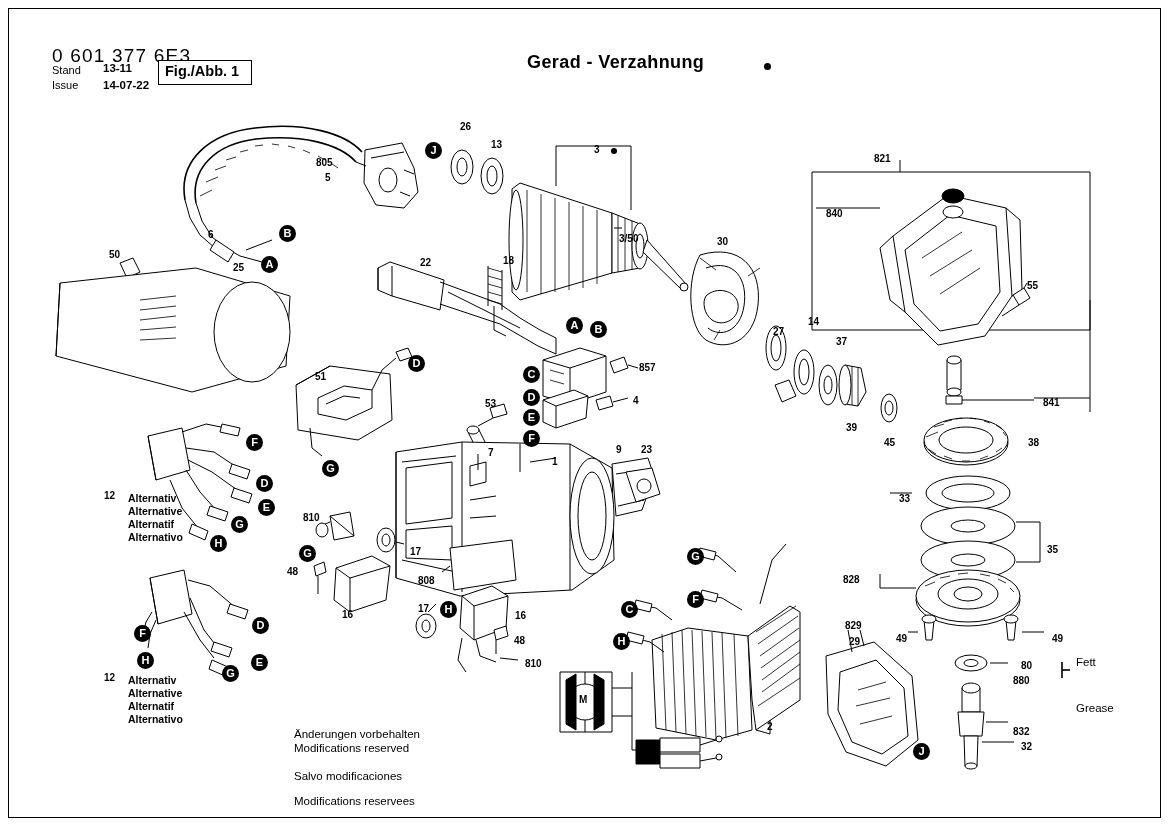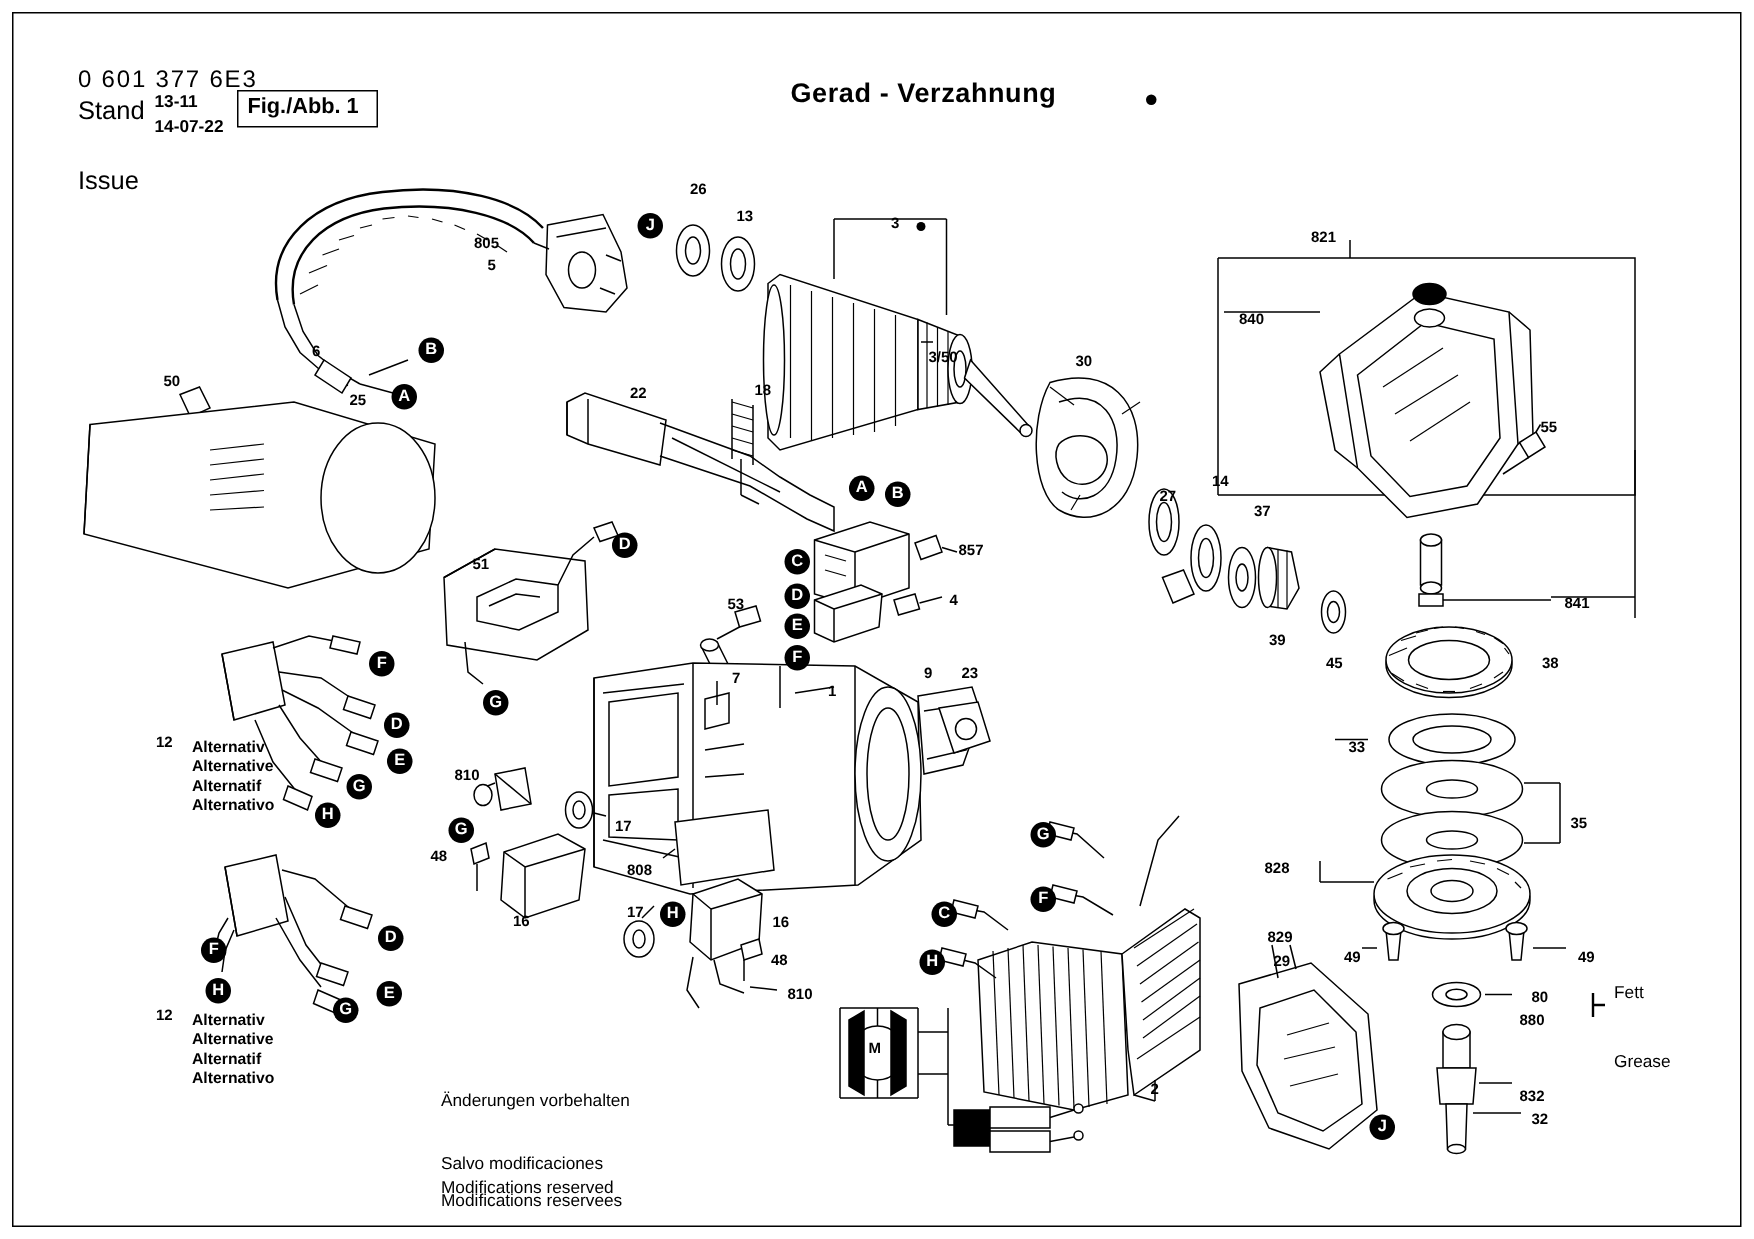--- a/index.html
+++ b/index.html
@@ -26,25 +26,25 @@
     height: 810px;
     border: 1.5px solid #000;
     box-sizing: border-box;
   }
   .txt {
     position: absolute;
     white-space: pre;
     line-height: 1.12;
   }
   .hdr-num {
-    font-size: 16px;
+    font-size: 19px;
     letter-spacing: 1.2px;
   }
   .hdr-small {
-    font-size: 17px;
+    font-size: 11px;
   }
   .hdr-small-b {
     font-size: 11.5px;
     font-weight: bold;
   }
   .fig-box {
     position: absolute;
     border: 1.8px solid #000;
     background: #fff;
     font-weight: bold;
@@ -120,21 +120,21 @@
   .filld { fill: #000; stroke: #000; stroke-width: 1; }
 </style>
 </head>
 <body>
 
 <div id="page">
   <div class="frame"></div>
 
   <div class="txt hdr-num" style="left:52px; top:45px;">0 601 377 6E3</div>
   <div class="txt hdr-small" style="left:52px; top:64px;">Stand</div>
-  <div class="txt hdr-small" style="left:52px; top:79px;margin-top:32px;">Issue</div>
+  <div class="txt hdr-small" style="left:52px; top:79px;">Issue</div>
   <div class="txt hdr-small-b" style="left:103px; top:62px;">13-11</div>
   <div class="txt hdr-small-b" style="left:103px; top:79px;">14-07-22</div>
   <div class="fig-box" style="left:158px; top:60px; width:94px; height:25px;">Fig./Abb. 1</div>
 
   <div class="title" style="left:527px; top:52px;">Gerad - Verzahnung</div>
 
   <div class="bullet" style="left:764px; top:63px;"></div>
 
   <svg class="art" viewBox="0 0 1169 826">
     <defs>
@@ -609,19 +609,19 @@
   <div class="alt-label" style="left:128px; top:518px;">Alternatif</div>
   <div class="alt-label" style="left:128px; top:531px;">Alternativo</div>
 
   <div class="pnum" style="left:104px; top:672px;">12</div>
   <div class="alt-label" style="left:128px; top:674px;">Alternativ</div>
   <div class="alt-label" style="left:128px; top:687px;">Alternative</div>
   <div class="alt-label" style="left:128px; top:700px;">Alternatif</div>
   <div class="alt-label" style="left:128px; top:713px;">Alternativo</div>
 
   <div class="foot" style="left:294px; top:727px;">Änderungen vorbehalten</div>
-  <div class="foot" style="left:294px; top:741px;margin-top:44px;">Modifications reserved</div>
+  <div class="foot" style="left:294px; top:741px;">Modifications reserved</div>
   <div class="foot" style="left:294px; top:794px;">Modifications reservees</div>
   <div class="foot" style="left:294px; top:769px;">Salvo modificaciones</div>
 
   <div class="foot" style="left:1076px; top:655px;">Fett</div>
   <div class="foot" style="left:1076px; top:669px;margin-top:32px;">Grease</div>
 </div>
 
 </body></html>

